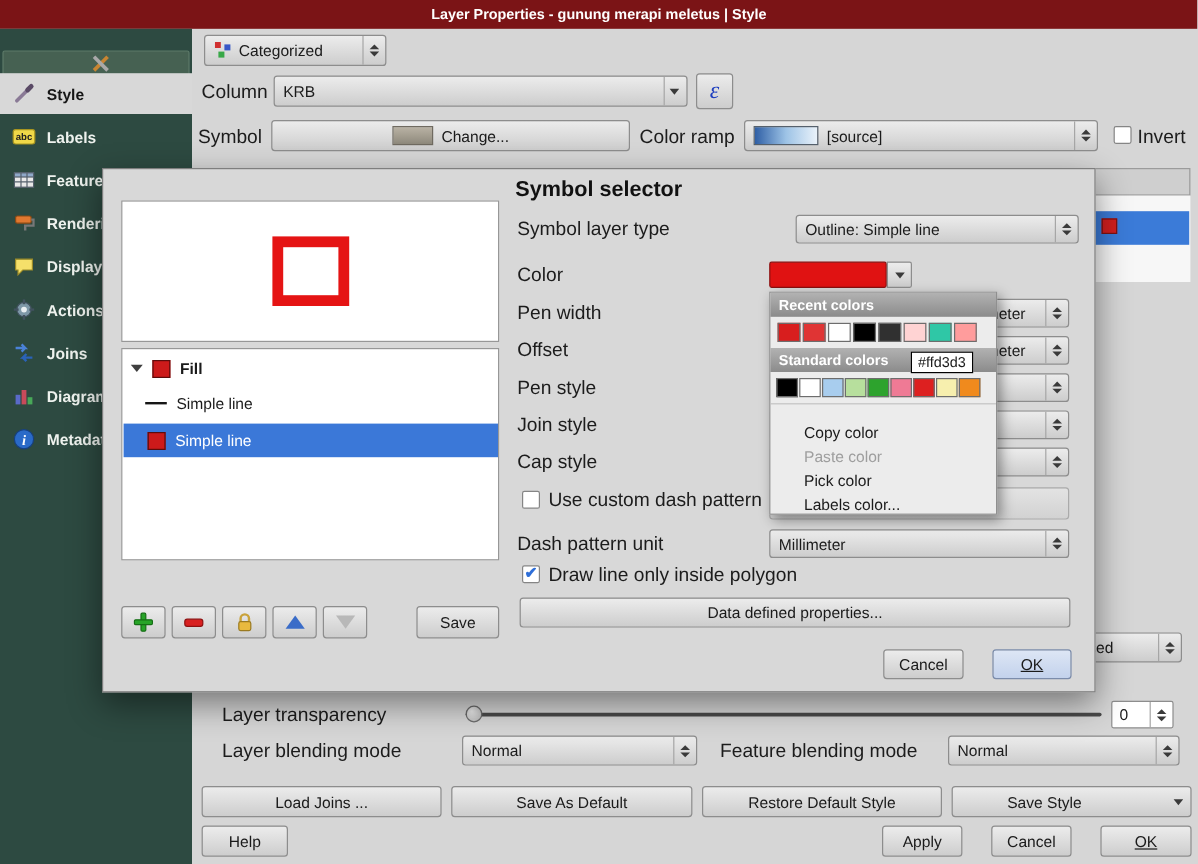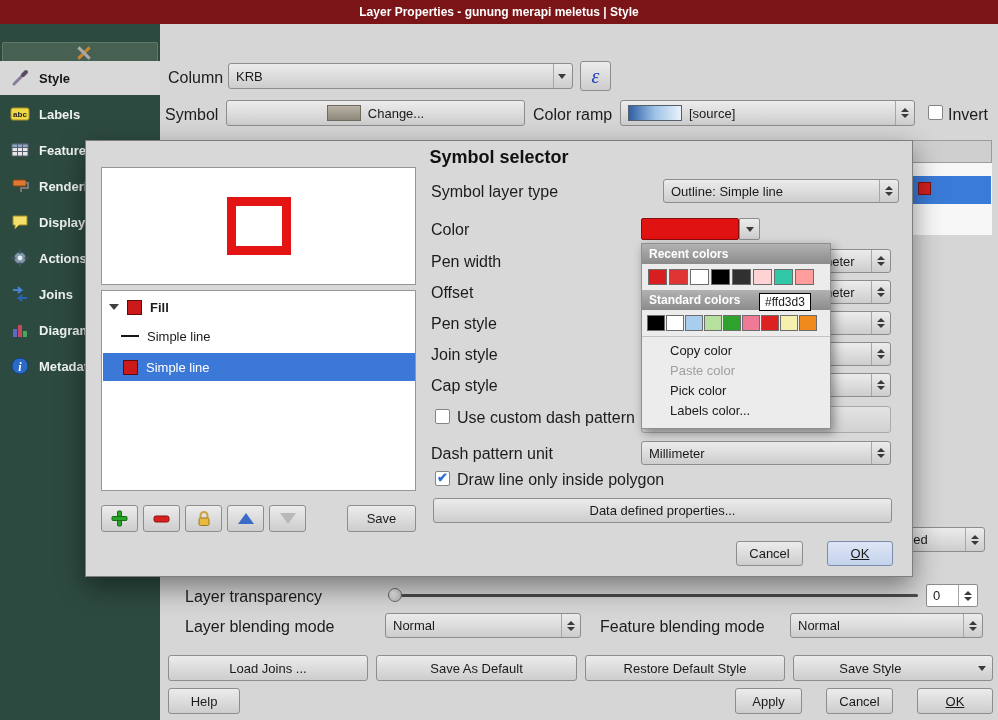--- a/index.html
+++ b/index.html
@@ -46,37 +46,37 @@
   .tbl-body { left:170px; top:163px; width:822px; height:72px; background:#f7f7f7; }
   .tbl-row-sel { left:171px; top:176px; width:820px; height:28px; background:#3b7bd8; }
 
   
   .modal { left:85px; top:140px; width:828px; height:437px; background:#d8d8d8; border:1px solid #7e7e7e;
     box-shadow:0 10px 26px rgba(0,0,0,.45); z-index:20; }
   .modal-title { position:absolute; left:0; top:6px; width:100%; text-align:center; font-weight:bold; font-size:18px; color:#111; }
   .preview { position:absolute; left:15px; top:26px; width:315px; height:118px; background:#fff; border:1px solid #979797;
     display:flex; align-items:center; justify-content:center; }
   .sym-square { width:64px; height:58px; border:9px solid #e51414; background:#fff; }
-  .tree { position:absolute; left:15px; top:149px; width:315px; height:201px; background:#fff; border:1px solid #979797; }
+  .tree { position:absolute; left:15px; top:149px; width:315px; height:177px; background:#fff; border:1px solid #979797; }
   .tree-row { position:absolute; left:1px; width:312px; height:26px; display:flex; align-items:center; }
   .tree-row .swatch-sq { width:15px; height:15px; background:#cc1a1a; border:1px solid #5c0c0c; flex:none; }
   .tree-row.sel { background:#3b78d8; color:#fff; }
   .exp { width:0; height:0; border-left:5px solid transparent; border-right:5px solid transparent; border-top:6px solid #3f3f3f; }
   .line-ic { width:18px; height:2px; background:#161616; }
 
   
   .menu { position:absolute; left:555px; top:102px; width:190px; height:186px; background:#ececec;
     border:1px solid #8f8f8f; box-shadow:3px 4px 10px rgba(0,0,0,.4); z-index:50; }
   .menu-header { height:20px; background:linear-gradient(#b2b2b2,#8b8b8b); color:#fff; font-weight:bold;
     font-size:12px; display:flex; align-items:center; padding-left:7px; }
   .swatch-row { height:26px; display:flex; align-items:center; padding-left:6px; gap:2px; }
   .swatch-row .swatch { width:19px; height:16px; border:1px solid #6d6d6d; }
   .swatch-row.tight { padding-left:5px; gap:1px; }
   .swatch-row.tight .swatch { width:18px; }
-  .menu-items { border-top:1px solid #c2c2c2; padding-top:3px; }
+  .menu-items { border-top:1px solid #c2c2c2; padding-top:13px; }
   .menu-item { height:20px; display:flex; align-items:center; padding-left:28px; font-size:13px; }
   .menu-item.disabled { color:#9e9e9e; }
   .tooltip { position:absolute; left:117px; top:49px; background:#fff; border:1px solid #000;
     padding:1px 5px; font-size:12px; z-index:60; white-space:nowrap; }
 
   
   .slider-track { left:388px; top:594px; width:530px; height:3px; background:#4a4a4a; border-radius:2px; }
   .slider-handle { left:388px; top:588px; width:14px; height:14px; border-radius:50%;
     background:radial-gradient(circle at 35% 30%, #efefef, #b3b3b3); border:1px solid #6c6c6c; }
 </style>
@@ -182,20 +182,34 @@
       <span class="sicon">
         <svg width="18" height="18">
             <circle cx="9" cy="9" r="8" fill="#2a6ac8" stroke="#17407e"></circle>
             <text x="9" y="13.5" font-size="12" font-weight="bold" font-style="italic" fill="#fff" text-anchor="middle" font-family="Liberation Serif, serif">i</text>
           </svg>
       </span>
       <span>Metadata</span>
     </div>
   </div>
 
+  <div class="a dd" style="left:170px; top:29px; width:152px; height:26px;">
+    <span class="sicon" style="width:16px;height:16px;margin-right:5px;">
+      <svg width="14" height="14">
+          <rect x="0" y="0" width="5" height="5" fill="#d03030"></rect>
+          <rect x="8" y="2" width="5" height="5" fill="#3858c8"></rect>
+          <rect x="3" y="8" width="5" height="5" fill="#38a848"></rect>
+        </svg>
+    </span>
+    <span class="txt">Categorized</span>
+    <span class="spin">
+        <i class="tu"></i>
+        <i class="td"></i>
+      </span>
+  </div>
 
   <div class="lbl" style="left:168px; top:69px;">Column</div>
   <div class="a dd" style="left:228px; top:63px; width:345px; height:26px;">
     <span class="txt">KRB</span>
     <span class="sep"></span>
       <span class="darr" style="margin-left:4px;"></span>
   </div>
   <div class="a btn" style="left:580px; top:61px; width:31px; height:30px;">
     <span style="font-family:'Liberation Serif',serif; font-style:italic; font-size:20px; color:#1f3fbf;">ε</span>
   </div>

